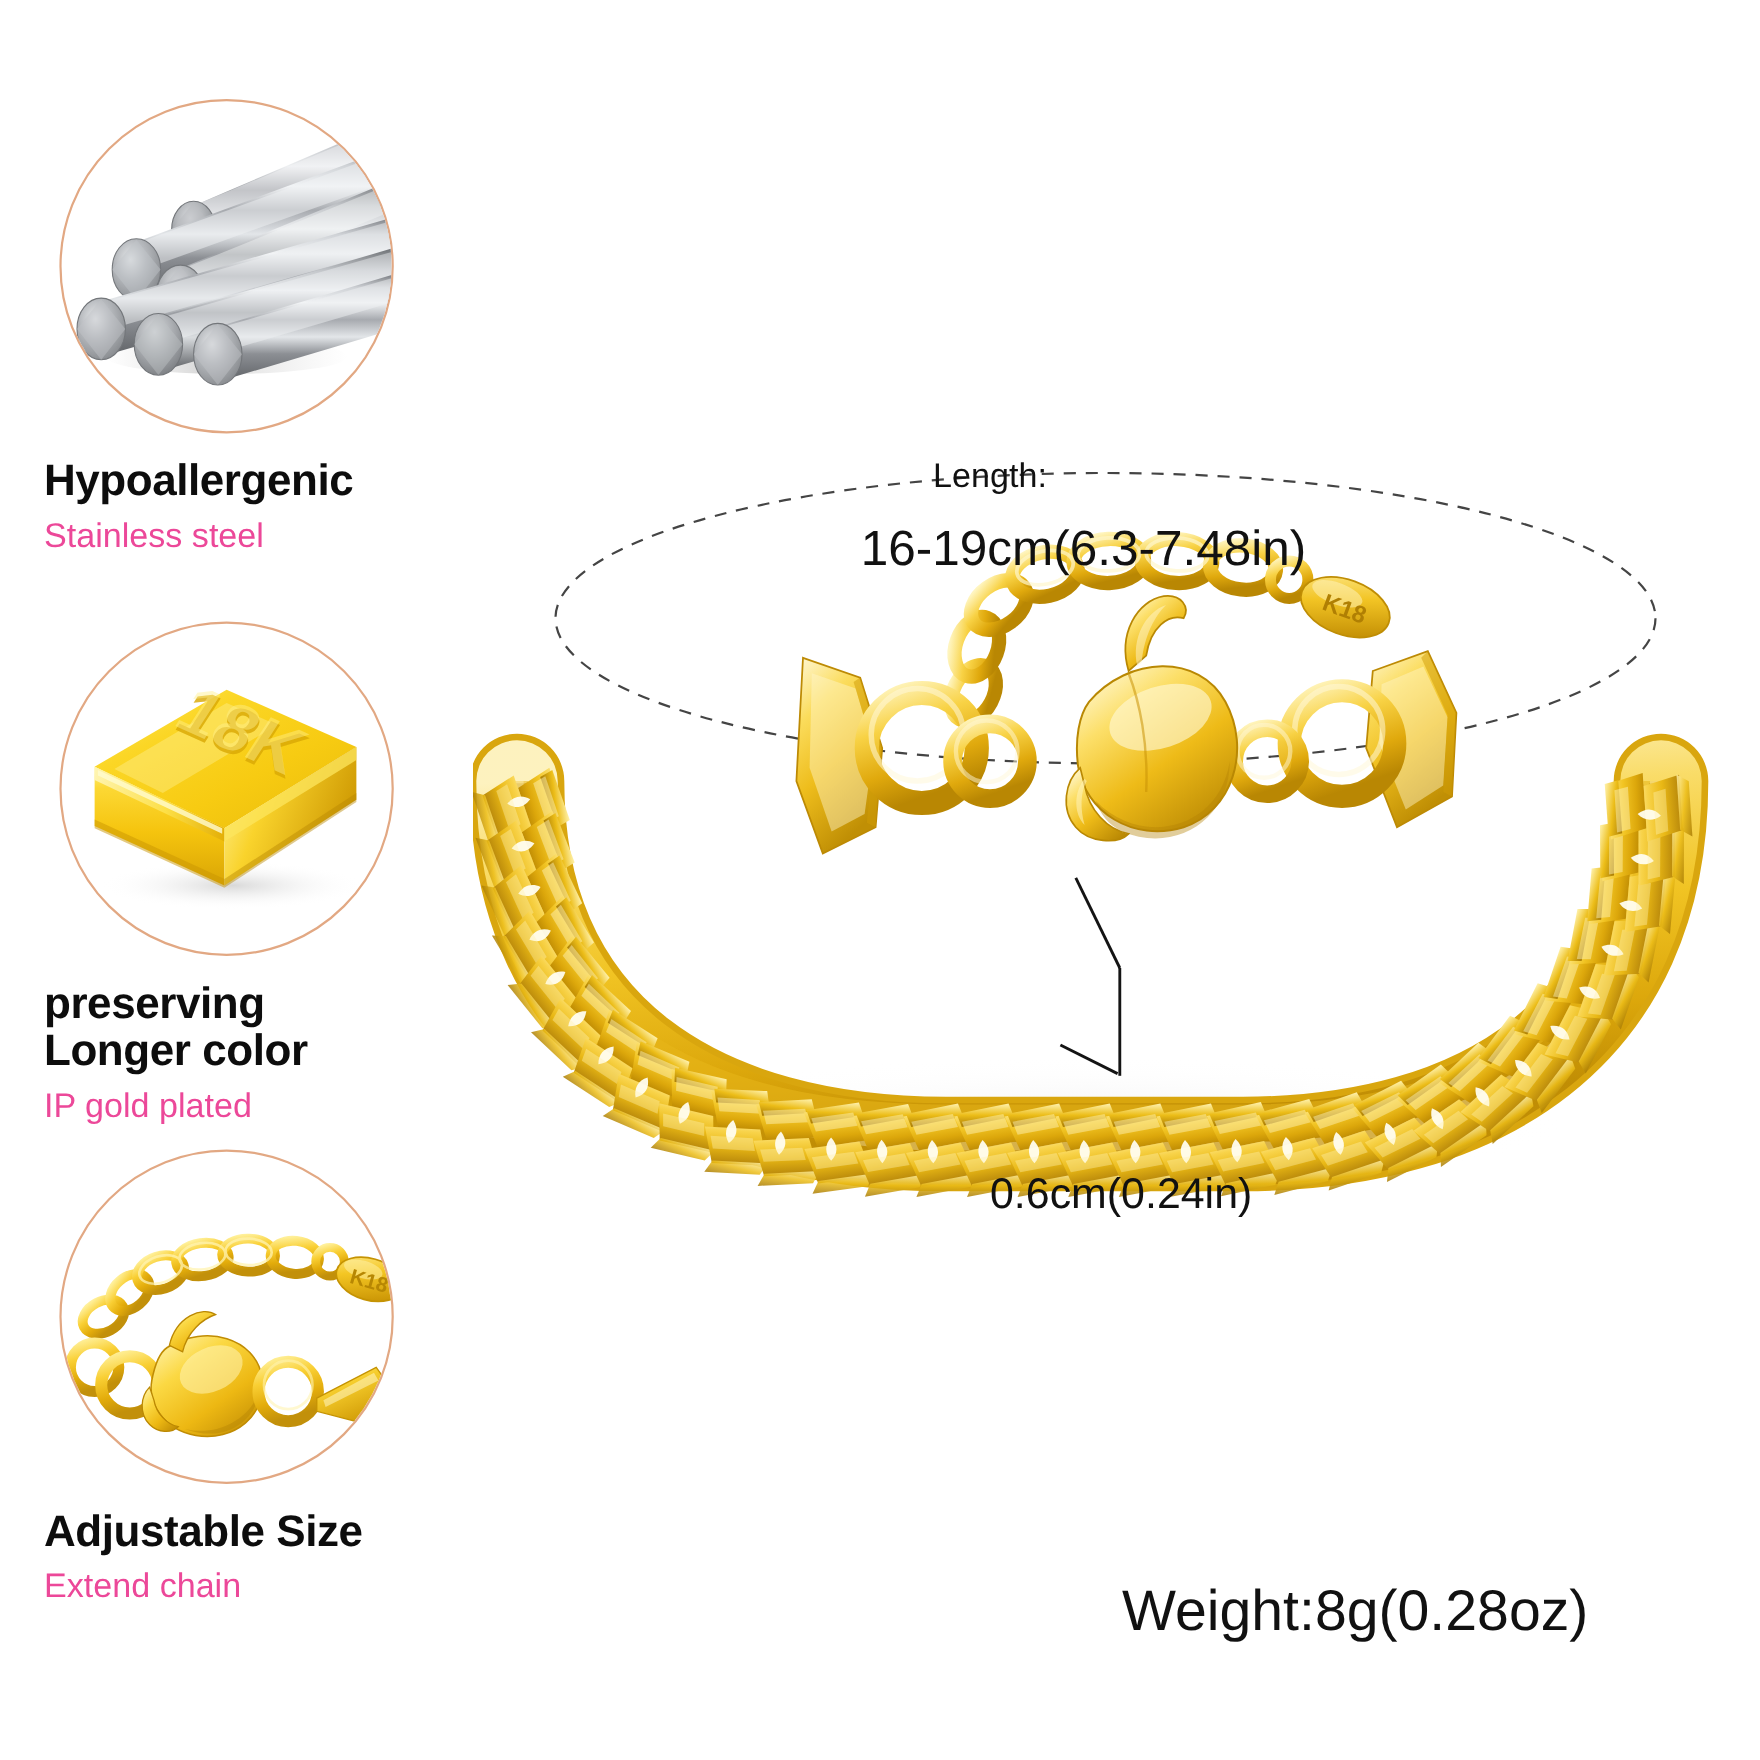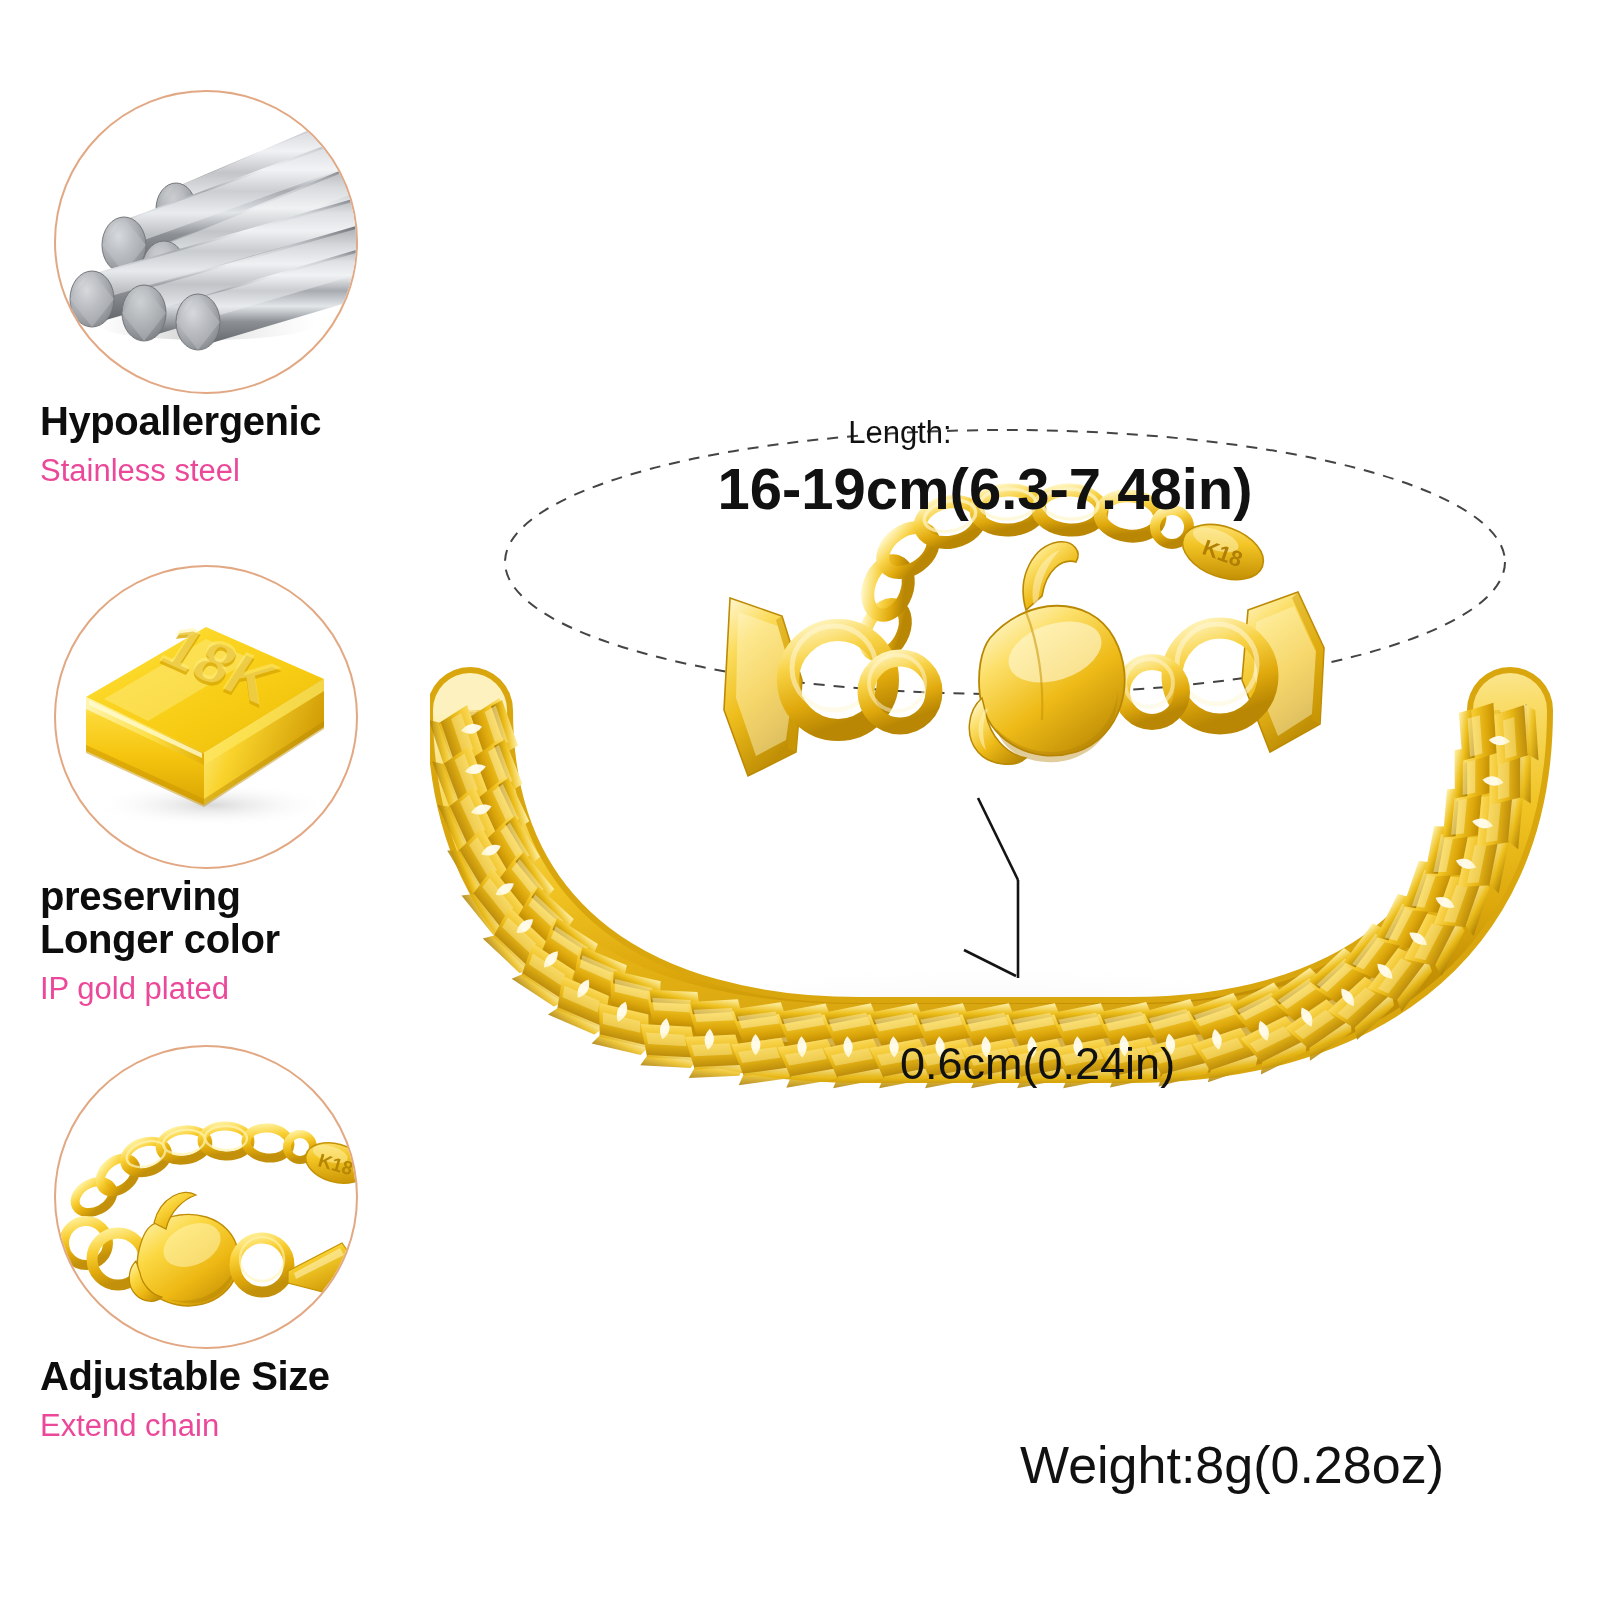--- a/index.html
+++ b/index.html
@@ -31,21 +31,21 @@
     overflow: hidden;
     background: #ffffff;
     margin-left: 14px;
   }
   .feature-title {
     font-size: 40px;
     font-weight: bold;
     color: #0d0d0d;
     line-height: 1.08;
     letter-spacing: -0.4px;
-    margin-top: 6px;
+    margin-top: 22px;
   }
   .feature-sub {
     font-size: 31px;
     font-weight: normal;
     color: #ec4899;
     line-height: 1.15;
     margin-top: 10px;
   }
 
   
@@ -71,28 +71,27 @@
     font-size: 44px;
     font-family: "Liberation Sans", sans-serif;
     white-space: nowrap;
   }
   #length-line1 {
     left: 900px; top: 415px;
     font-size: 31px;
     transform: translateX(-50%);
   }
   #length-line2 {
-    left: 985px; top: 455px;
-    font-size: 58px;
+    left: 985px; top: 473px;
+    font-size: 45px;
     transform: translateX(-50%);
-    font-weight: bold;
   }
   #width-label {
-    left: 900px; top: 1038px;
-    font-size: 45px;
+    left: 900px; top: 1064px;
+    font-size: 39px;
   }
   #weight-label {
     position:absolute;
     left: 1020px; top: 1435px;
     font-size: 52px;
     color: #111111;
     white-space: nowrap;
   }
 </style>
 </head>

